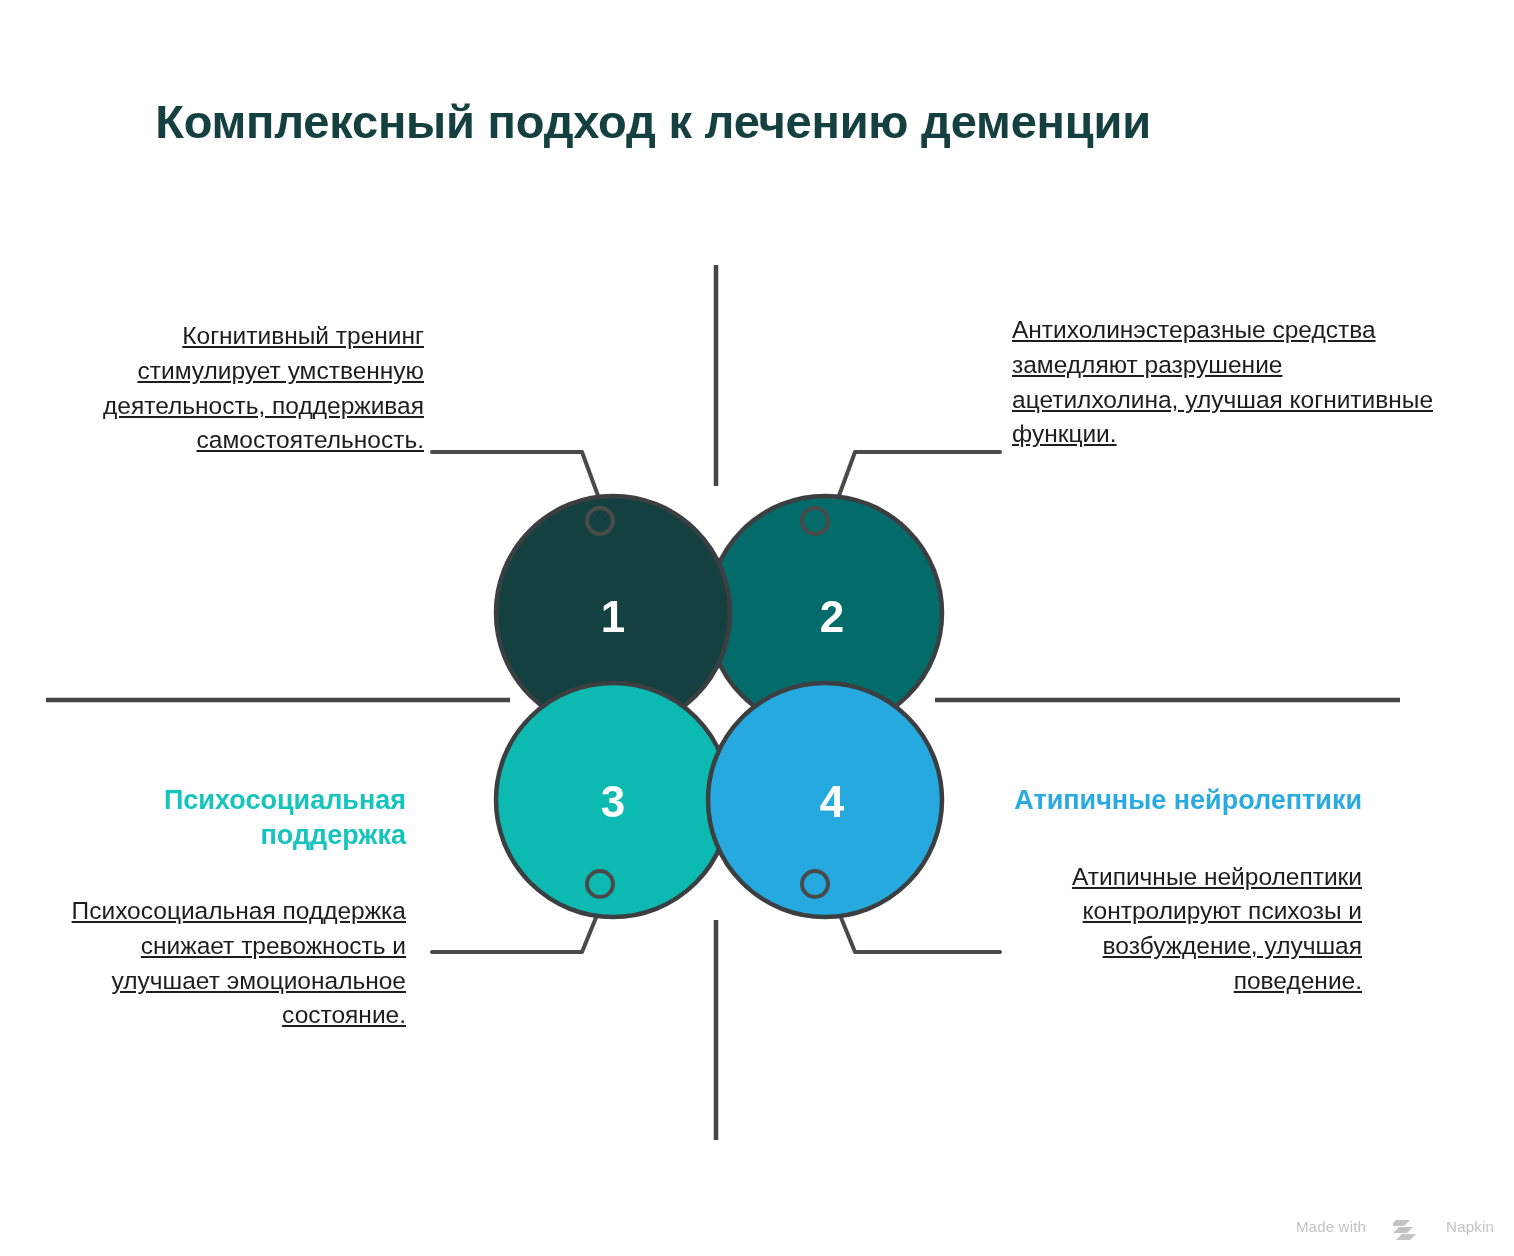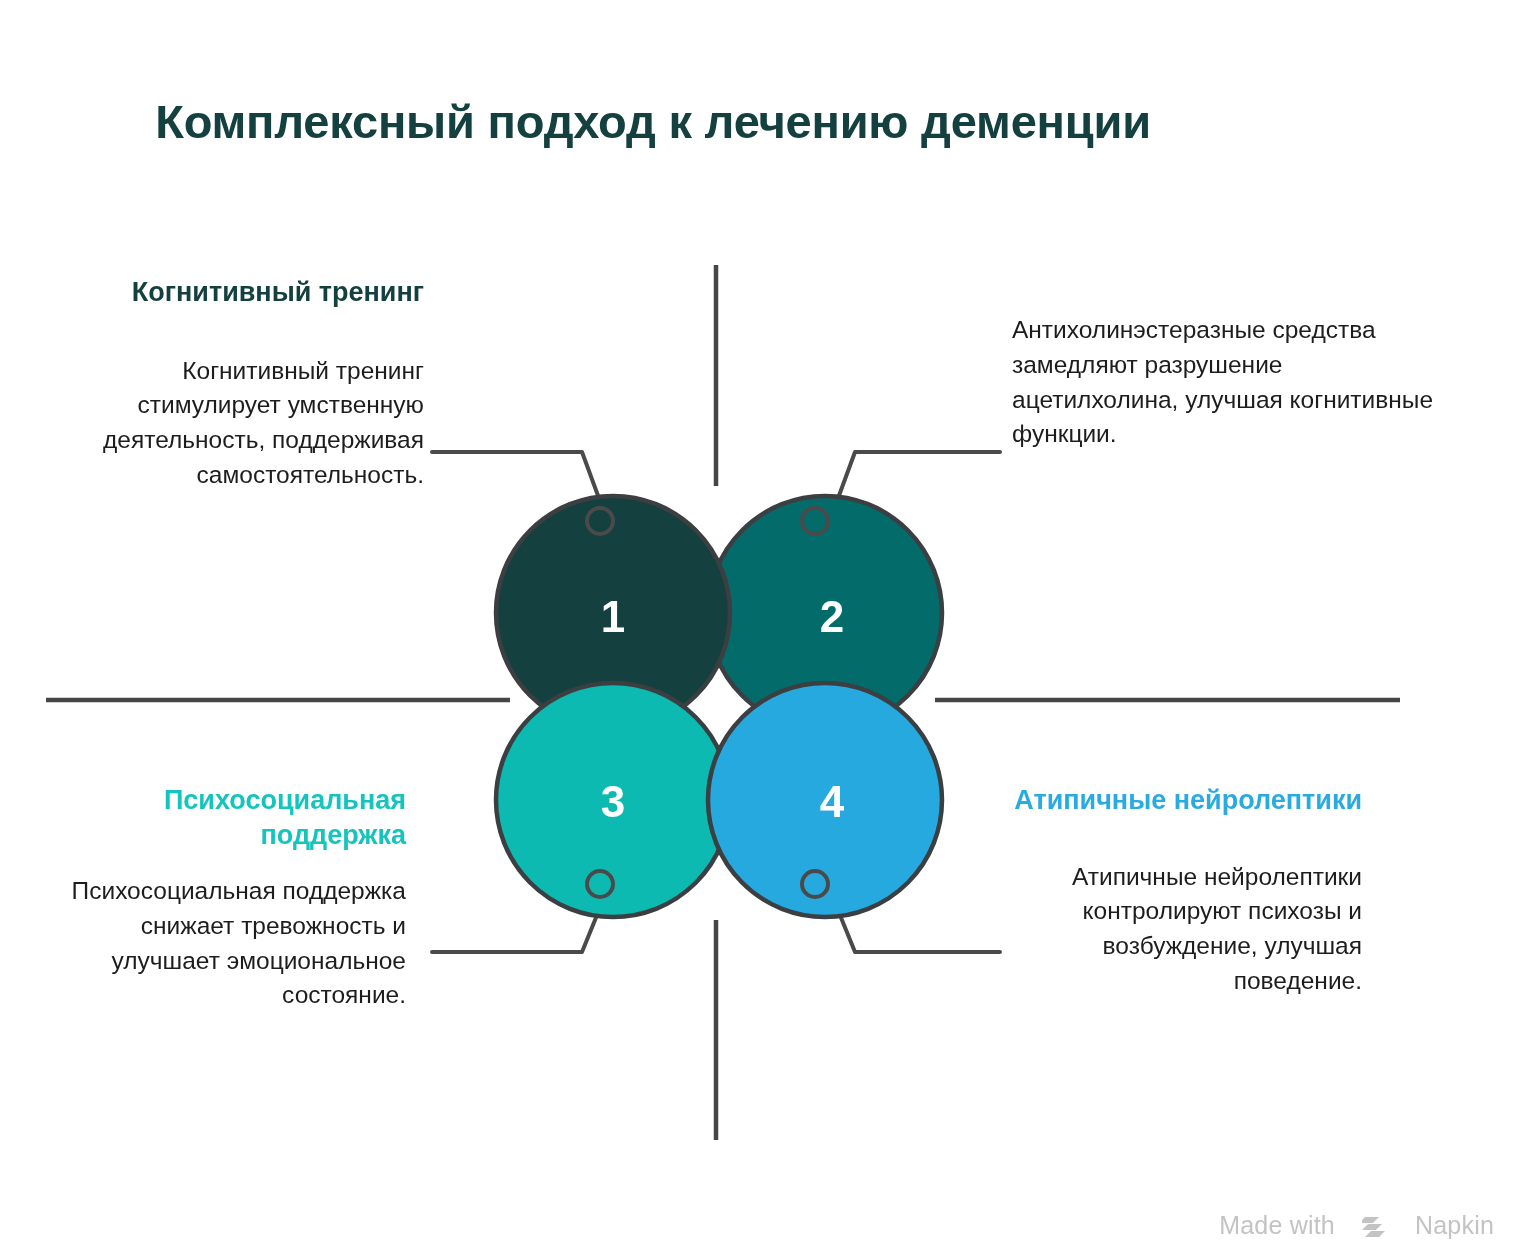--- a/index.html
+++ b/index.html
@@ -41,36 +41,37 @@
     font-size: 27px;
     font-weight: bold;
     line-height: 1.28;
     margin: 0;
   }
   .quad-body {
     font-size: 24.5px;
     line-height: 1.42;
     color: #1d1d1d;
     margin: 0;
+    text-decoration: underline;
   }
 
   
   #quad-tl { left: 94px; top: 275px; width: 330px; text-align: right; }
   #quad-tl .quad-heading { color: #14403F; }
   #quad-tl .quad-body { margin-top: 44px; }
 
   
   #quad-tr { left: 1012px; top: 277px; width: 440px; text-align: left; }
   #quad-tr .quad-heading { color: #08787A; }
   #quad-tr .quad-body { margin-top: 36px; }
 
   
   #quad-bl { left: 66px; top: 783px; width: 340px; text-align: right; }
   #quad-bl .quad-heading { color: #15C4BD; }
-  #quad-bl .quad-body { margin-top: 22px; }
+  #quad-bl .quad-body { margin-top: 42px; }
 
   
   #quad-br { left: 1012px; top: 783px; width: 350px; text-align: right; }
   #quad-br .quad-heading { color: #29ABE2; }
   #quad-br .quad-body { margin-top: 42px; }
 
   
   #diagram {
     position: absolute;
     left: 0;
@@ -85,24 +86,24 @@
     font-weight: bold;
     fill: #ffffff;
   }
 
   
   #watermark {
     position: absolute;
     right: 20px;
     bottom: 16px;
     display: flex;
-    align-items: center;
+    align-items: flex-start;
     gap: 27px;
     color: #c3c3c3;
-    font-size: 25px;
+    font-size: 15px;
     letter-spacing: 0.2px;
   }
   #watermark .wm-logo { display: block; }
 </style>
 </head>
 <body>
 
 <div id="canvas">
 
   <div id="page-title">Комплексный подход к лечению деменции</div>
@@ -143,21 +144,20 @@
 
     <g>
       <text class="circle-number" x="613" y="620" text-anchor="middle" dominant-baseline="middle">1</text>
       <text class="circle-number" x="832" y="620" text-anchor="middle" dominant-baseline="middle">2</text>
       <text class="circle-number" x="613" y="805" text-anchor="middle" dominant-baseline="middle">3</text>
       <text class="circle-number" x="832" y="805" text-anchor="middle" dominant-baseline="middle">4</text>
     </g>
   </svg>
 
   <div class="quad" id="quad-tl">
-    <p class="quad-heading">Когнитивный тренинг</p>
     <p class="quad-body">Когнитивный тренинг стимулирует умственную деятельность, поддерживая самостоятельность.</p>
   </div>
 
   <div class="quad" id="quad-tr">
     <p class="quad-body">Антихолинэстеразные средства замедляют разрушение ацетилхолина, улучшая когнитивные функции.</p>
   </div>
 
   <div class="quad" id="quad-bl">
     <p class="quad-heading">Психосоциальная поддержка</p>
     <p class="quad-body">Психосоциальная поддержка снижает тревожность и улучшает эмоциональное состояние.</p>

